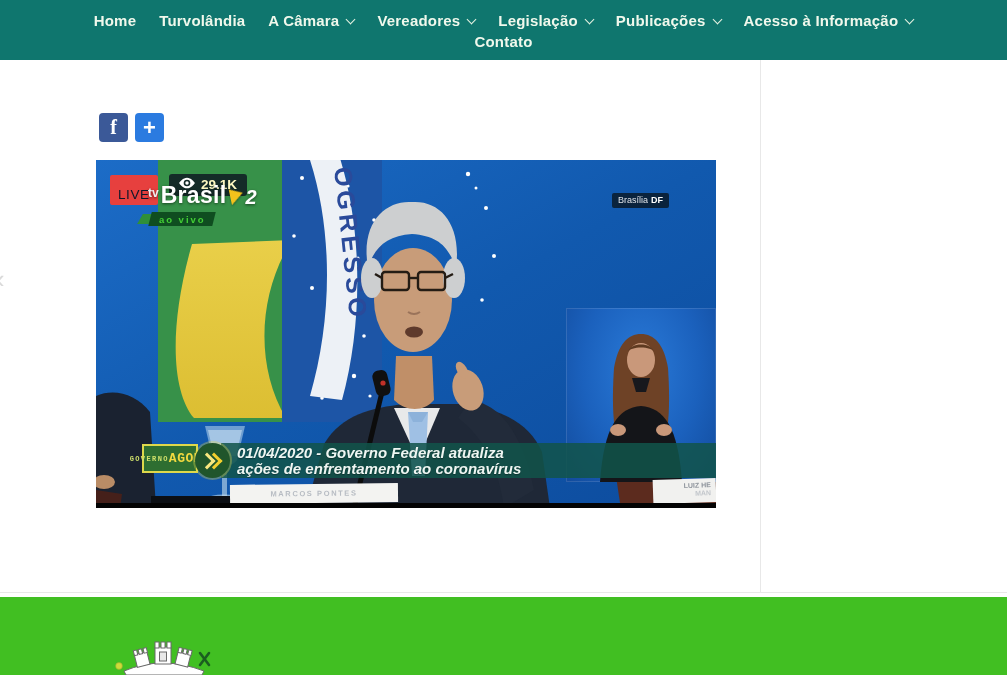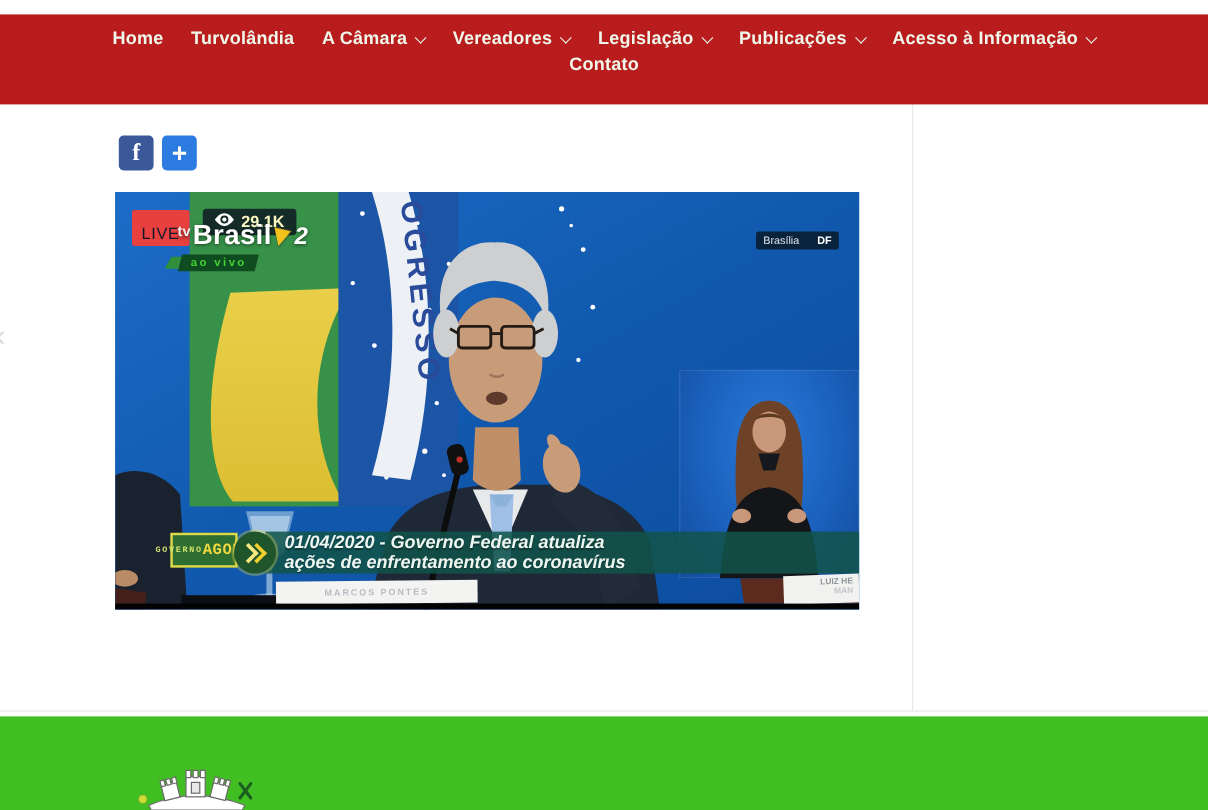--- a/index.html
+++ b/index.html
@@ -2,21 +2,21 @@
 <html><head>
 <meta charset="utf-8">
 <style>
   html,body{margin:0;padding:0;}
   body{
     width:1007px;height:675px;position:relative;overflow:hidden;
     background:#ffffff;font-family:"Liberation Sans",sans-serif;
     -webkit-font-smoothing:antialiased;
   }
   
-  .navbar{position:absolute;top:12px;left:0;width:1007px;height:75px;background:#b91c1c;z-index:5;}
+  .navbar{position:absolute;top:0;left:0;width:1007px;height:60px;background:#0f766e;z-index:5;}
   .nav-row1{display:flex;justify-content:center;align-items:center;gap:23px;padding-top:12px;}
   .nav-row2{display:flex;justify-content:center;margin-top:4px;}
   .nav-link{color:#f0f8ec;font-size:15px;font-weight:600;letter-spacing:.2px;display:flex;align-items:center;cursor:pointer;white-space:nowrap;}
   .chev{display:inline-block;width:6px;height:6px;border-right:1.6px solid #e7f3e2;border-bottom:1.6px solid #e7f3e2;transform:rotate(45deg);margin-left:8px;margin-top:-3px;}
   
   .slider-prev{position:absolute;left:-4px;top:264px;font-size:26px;color:#dadada;z-index:2;cursor:pointer;}
   .v-divider{position:absolute;left:760px;top:60px;width:1px;height:532px;background:#e8e8e8;}
   .h-divider{position:absolute;left:0;top:592px;width:1007px;height:1px;background:#e8e8e8;}
   
   .share-row{position:absolute;left:99px;top:113px;display:flex;gap:7px;}
@@ -39,21 +39,21 @@
   .brand-tv{font-size:12px;font-weight:700;color:#f0f0f0;margin-bottom:7px;margin-right:2px;padding-left:12px;}
   .brand-name{font-size:23px;font-weight:700;color:#ffffff;letter-spacing:.3px;line-height:23px;}
   .brand-flash{width:0;height:0;border-top:8px solid transparent;border-bottom:8px solid transparent;border-left:13px solid #f3c21c;transform:rotate(-12deg) skewY(-8deg);margin:0 0 4px 4px;filter:drop-shadow(0 1px 1px rgba(0,0,0,.4));}
   .brand-num{font-size:20px;font-weight:800;font-style:italic;color:#fff;margin-left:2px;line-height:20px;}
   .aovivo{position:absolute;left:54px;top:52px;width:64px;height:14px;background:#0f4d20;transform:skewX(-14deg);
           display:flex;align-items:center;justify-content:center;}
   .aovivo-notch{position:absolute;left:44px;top:54px;width:14px;height:10px;background:#2f8f3a;transform:skewX(-30deg);}
   .aovivo span{font-size:9.5px;font-weight:800;color:#43cf35;letter-spacing:2px;transform:skewX(14deg);}
   
   .locbadge{position:absolute;left:516px;top:33px;background:rgba(9,20,30,.78);border-radius:2px;padding:2px 6px 3px;
-            font-size:9px;color:#dfe3e8;display:flex;align-items:center;gap:15px;margin-left:18px;}
+            font-size:9px;color:#dfe3e8;display:flex;align-items:center;gap:3px;}
   .locbadge b{color:#ffffff;font-weight:800;}
   
   .lt-band{position:absolute;left:125px;top:283px;width:495px;height:35px;background:rgba(17,84,74,.86);
            color:#eef6f2;font-style:italic;font-weight:700;font-size:15px;line-height:16px;
            padding:2px 0 0 16px;box-sizing:border-box;text-shadow:0 1px 1px rgba(0,0,0,.35);}
   .lt-logo{position:absolute;left:46px;top:284px;width:56px;height:29px;background:#2e6e31;border:2px solid #ded84b;
            box-sizing:border-box;display:flex;align-items:center;justify-content:center;z-index:3;font-family:Liberation Mono, monospace;}
   .lt-logo .g1{font-size:7px;color:#cfe06a;font-weight:700;letter-spacing:1.4px;line-height:8px;}
   .lt-logo .g2{font-size:13px;color:#f1d93f;font-weight:800;letter-spacing:.5px;line-height:13px;}
   .lt-arrow{position:absolute;left:99px;top:283px;width:35px;height:35px;border-radius:50%;background:#20552b;

